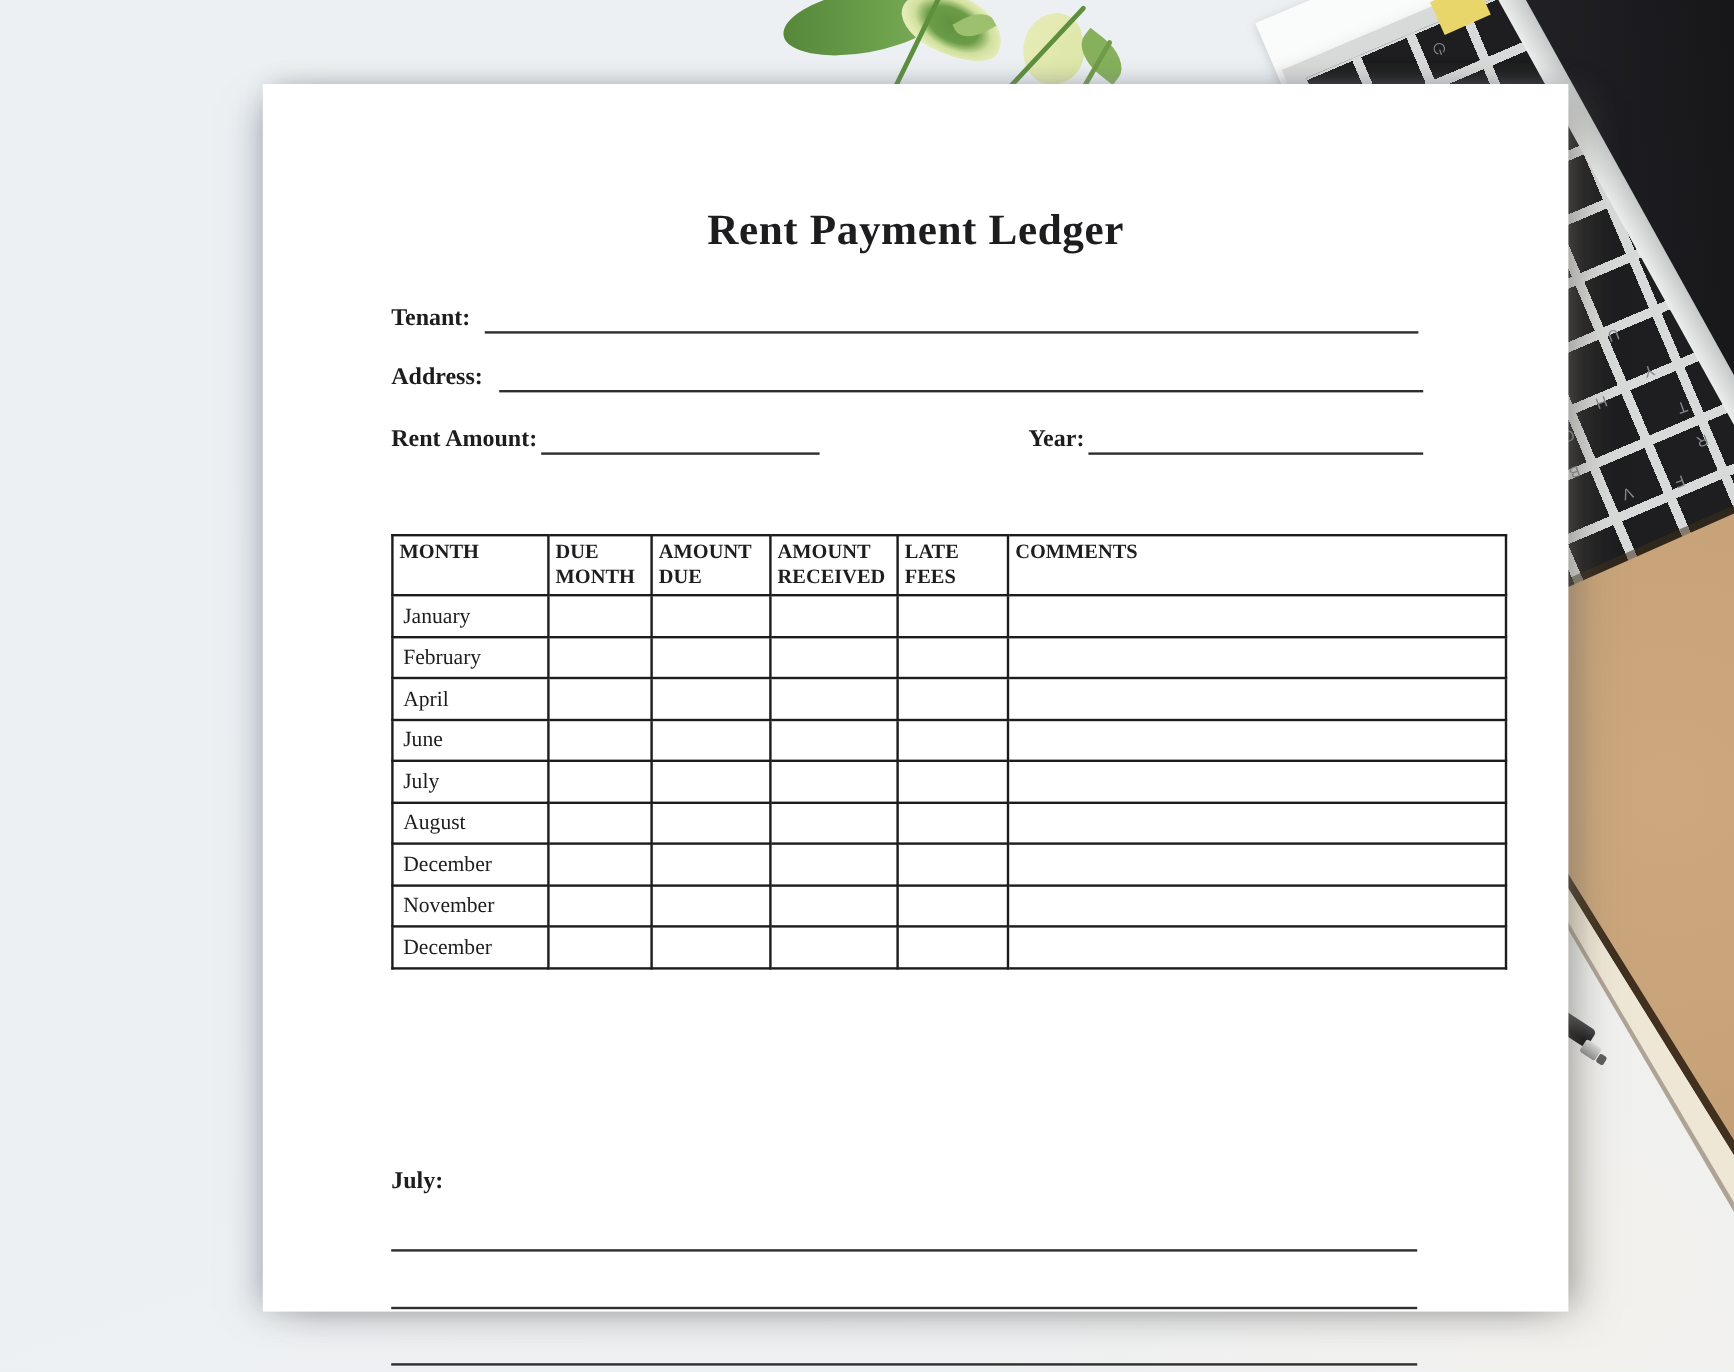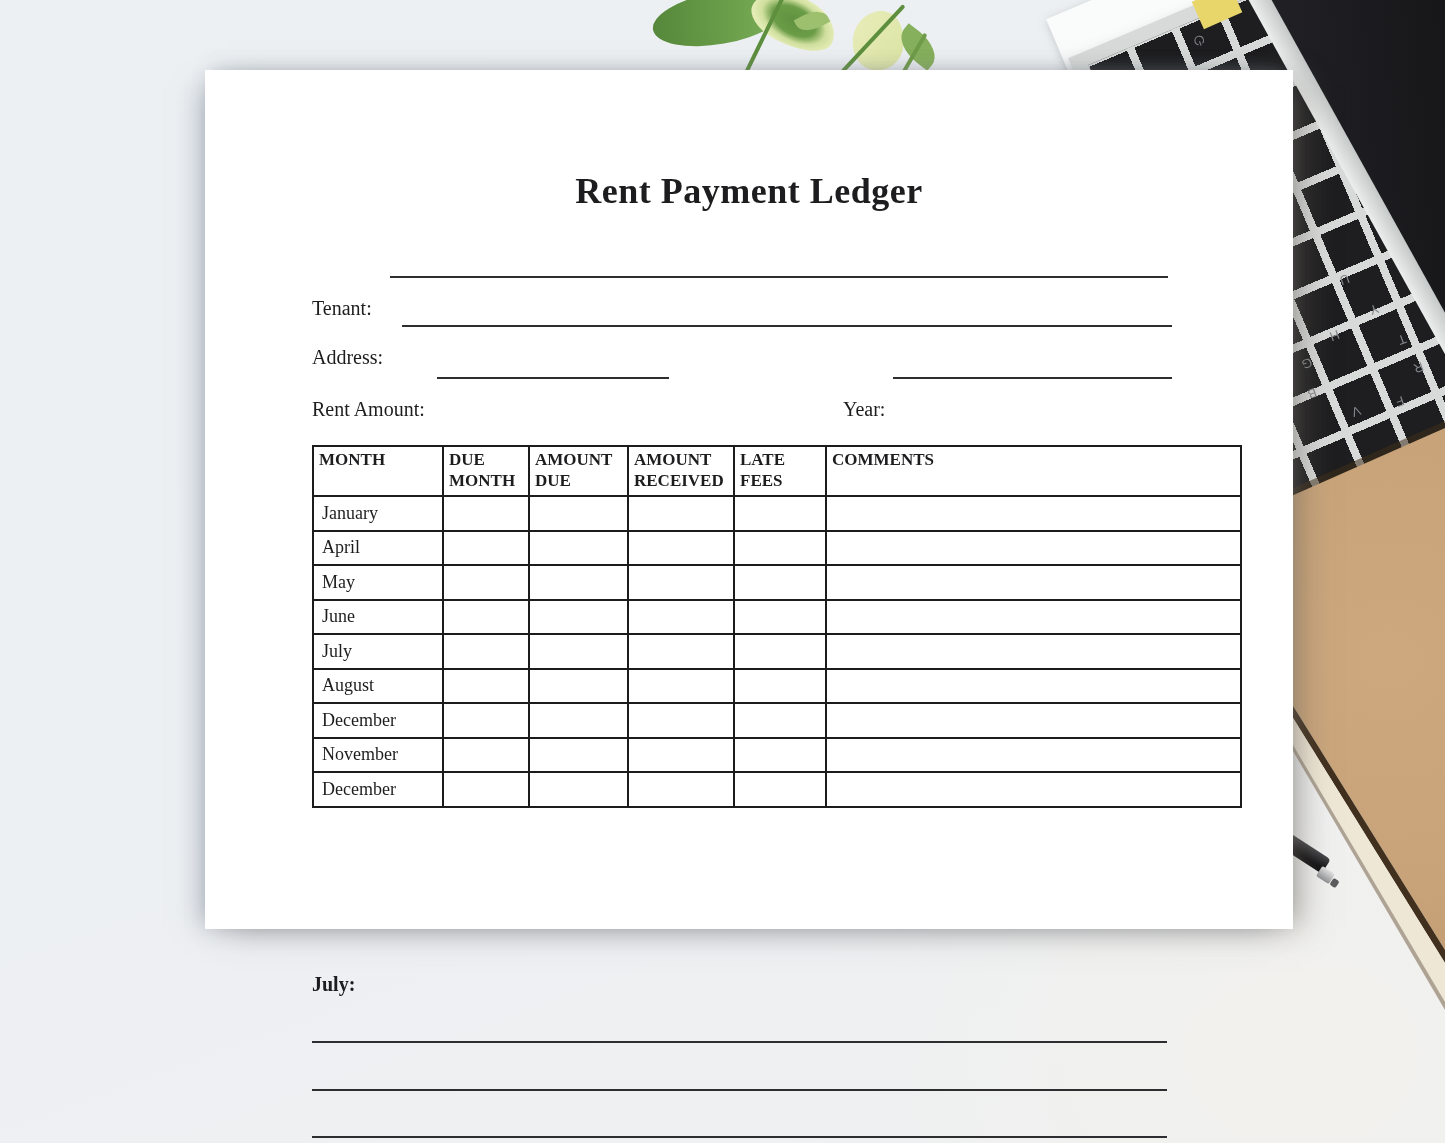--- a/index.html
+++ b/index.html
@@ -55,28 +55,28 @@
   .leaf2{left:150px;top:6px;width:88px;height:50px;border-radius:55% 45% 60% 40%/60% 55% 45% 40%;
     transform:rotate(28deg);
     background:radial-gradient(closest-side,#5f9140 0%,#6b9c47 52%,#cfdf9d 78%,#e4ecb6 100%);}
   .leaf3{left:252px;top:22px;width:52px;height:58px;border-radius:60% 40% 55% 45%;transform:rotate(-14deg);
     background:linear-gradient(135deg,#e9edba,#dbe4a4);}
   .leaf4{left:296px;top:44px;width:44px;height:26px;border-radius:0 70% 0 70%;transform:rotate(38deg);
     background:#86b05c;}
   .leaf5{left:196px;top:22px;width:32px;height:18px;border-radius:0 70% 0 70%;transform:rotate(-28deg);
     background:#9cc06e;}
   
-  .page{position:absolute;left:205px;top:70px;width:1088px;height:859px;background:#ffffff;z-index:10;
+  .page{position:absolute;left:219px;top:70px;width:1088px;height:1023px;background:#ffffff;z-index:10;
     box-shadow:16px 6px 30px -8px rgba(112,106,95,.5),
                -14px 8px 26px -10px rgba(122,132,150,.5),
                0 -6px 18px -8px rgba(122,132,150,.45);
     color:#1d1d1f;}
   .doc-title{position:absolute;left:0;top:100px;width:100%;text-align:center;
     font-size:36px;font-weight:700;letter-spacing:.5px;}
-  .field-label{position:absolute;font-size:20px;font-weight:400;margin-top:43px;}
+  .field-label{position:absolute;font-size:20px;font-weight:700;}
   .fill-line{position:absolute;height:2px;background:#2e2e30;}
   .lbl-tenant{left:107px;top:184px;}
   .line-tenant{left:185px;top:206px;width:778px;}
   .lbl-address{left:107px;top:233px;}
   .line-address{left:197px;top:255px;width:770px;}
   .lbl-rent{left:107px;top:285px;}
   .line-rent{left:232px;top:307px;width:232px;}
   .lbl-year{left:638px;top:285px;text-align:center;}
   .line-year{left:688px;top:307px;width:279px;}
   table.ledger{position:absolute;left:107px;top:375px;width:928px;border-collapse:collapse;table-layout:fixed;}
@@ -169,29 +169,29 @@
       </tr>
       <tr>
         <td>January</td>
         <td></td>
         <td></td>
         <td></td>
         <td></td>
         <td></td>
       </tr>
       <tr>
+        <td>February</td>
+        <td></td>
+        <td></td>
+        <td></td>
+        <td></td>
+        <td></td>
+      </tr>
+      <tr>
         <td>April</td>
-        <td></td>
-        <td></td>
-        <td></td>
-        <td></td>
-        <td></td>
-      </tr>
-      <tr>
-        <td>May</td>
         <td></td>
         <td></td>
         <td></td>
         <td></td>
         <td></td>
       </tr>
       <tr>
         <td>June</td>
         <td></td>
         <td></td>

